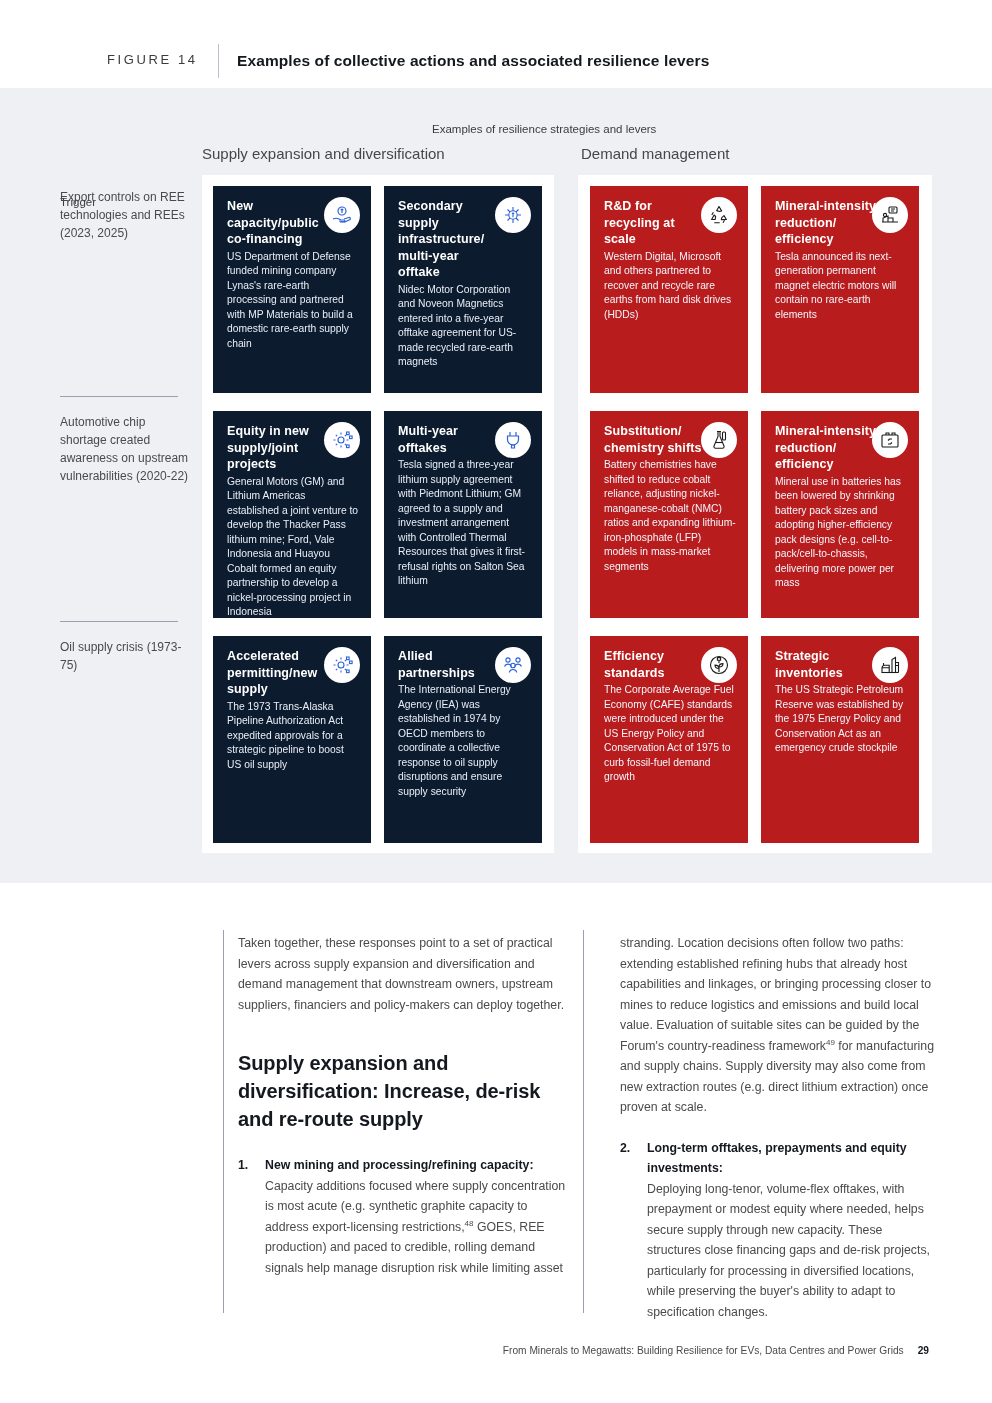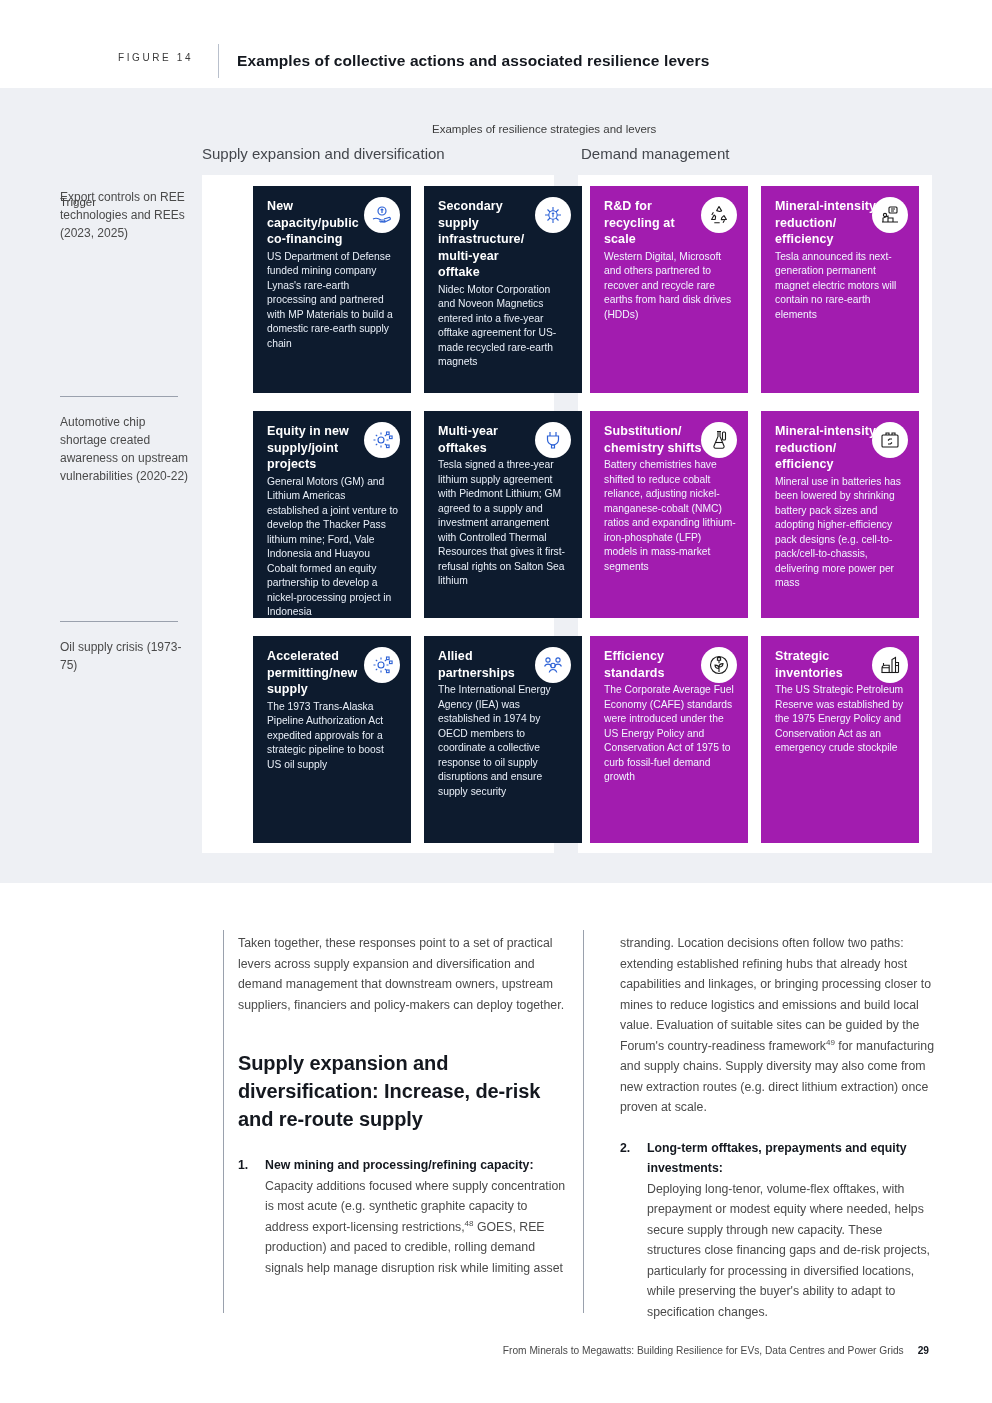--- a/index.html
+++ b/index.html
@@ -20,22 +20,22 @@
   .fig-header {
     position: absolute;
     left: 0; top: 0;
     width: 992px; height: 88px;
     background: #ffffff;
     display: flex;
     align-items: center;
   }
   .fig-label {
     position: absolute;
-    left: 118px; top: 52px;
-    font-size: 10px;
+    left: 107px; top: 52px;
+    font-size: 13px;
     letter-spacing: 2.6px;
     color: #3b3b3b;
     font-weight: 400;
   }
   .fig-divider {
     position: absolute;
     left: 218px; top: 44px;
     width: 1px; height: 34px;
     background: #b9c0cc;
   }
@@ -111,22 +111,22 @@
   .group.demand { left: 578px; width: 354px; }
 
   
   .card {
     position: absolute;
     width: 158px;
     padding: 12px 14px 14px 14px;
     box-sizing: border-box;
     overflow: hidden;
   }
-  .card.dark { background: #0d1b2e; margin-left: 40px; }
-  .card.blue { background: #a21caf; }
+  .card.dark { background: #0d1b2e; }
+  .card.blue { background: #b91c1c; }
 
   .card.r1 { top: 186px; height: 207px; }
   .card.r2 { top: 411px; height: 207px; }
   .card.r3 { top: 636px; height: 207px; }
 
   .card.c1 { left: 213px; }
   .card.c2 { left: 384px; }
   .card.c3 { left: 590px; }
   .card.c4 { left: 761px; }
 

